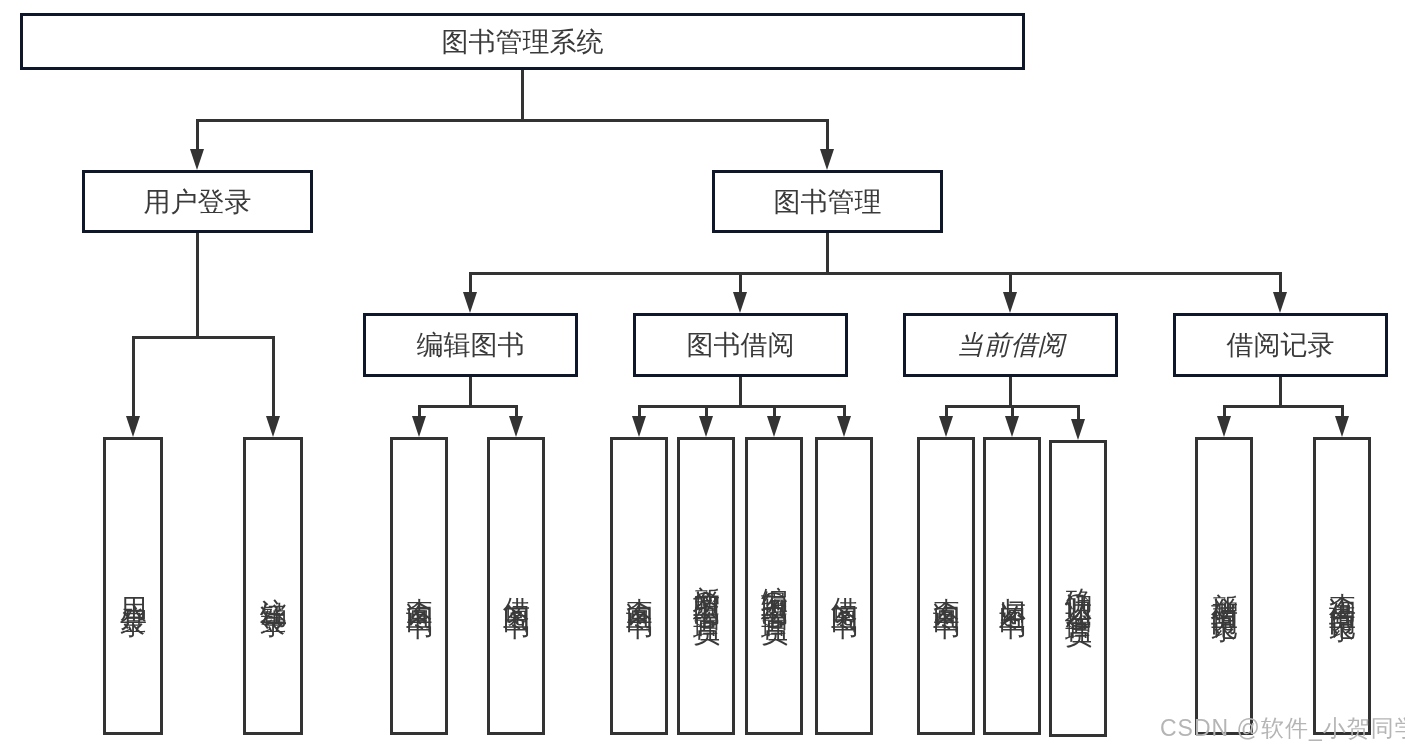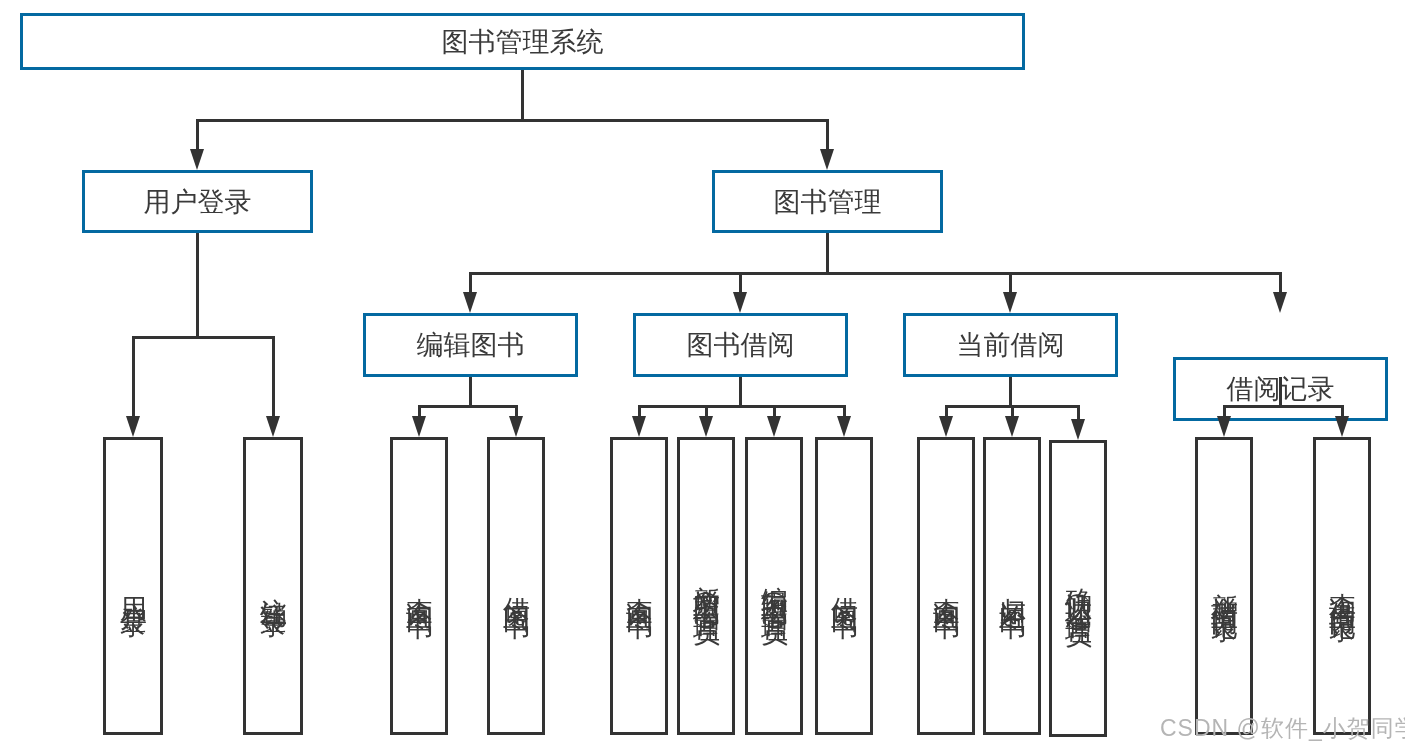--- a/index.html
+++ b/index.html
@@ -2,21 +2,21 @@
 <html><head>
 <meta charset="utf-8">
 <style>
   html,body{margin:0;padding:0;background:#ffffff;}
   #canvas{
     position:relative;width:1405px;height:747px;background:#ffffff;
     font-family:"Liberation Sans","DejaVu Sans",sans-serif;color:#333;
     overflow:hidden;
   }
   .box{
-    position:absolute;box-sizing:border-box;border:3px solid #0369a1;background:#fff;
+    position:absolute;box-sizing:border-box;border:3px solid #0f172a;background:#fff;
     display:flex;align-items:center;justify-content:center;
     font-size:27px;color:#3a3a3a;white-space:nowrap;
   }
   .vbox{
     position:absolute;box-sizing:border-box;border:3px solid #333;background:#fff;
     display:flex;align-items:center;justify-content:center;
   }
   .vbox .vtext{
     writing-mode:vertical-rl;text-orientation:mixed;
     font-size:27px;letter-spacing:5px;color:#3a3a3a;line-height:1;
@@ -47,24 +47,24 @@
   <div class="box" style="left:712px;top:170px;width:231px;height:63px;">
     <span>图书管理</span>
   </div>
 
   <div class="box" style="left:363px;top:313px;width:215px;height:64px;">
     <span>编辑图书</span>
   </div>
   <div class="box" style="left:633px;top:313px;width:215px;height:64px;align-items:center;">
     <span>图书借阅</span>
   </div>
-  <div class="box" style="left:903px;top:313px;width:215px;height:64px;">
+  <div class="box" style="left:903px;top:313px;width:215px;height:64px;font-style:italic;">
     <span>当前借阅</span>
   </div>
-  <div class="box" style="left:1173px;top:313px;width:215px;height:64px;margin-top:44px;">
+  <div class="box" style="left:1173px;top:313px;width:215px;height:64px;">
     <span>借阅记录</span>
   </div>
 
   <div class="vbox" style="left:103px;top:437px;width:60px;height:298px;">
     <span class="vtext">用户登录</span>
   </div>
   <div class="vbox" style="left:243px;top:437px;width:60px;height:298px;">
     <span class="vtext">注销登录</span>
   </div>
 

